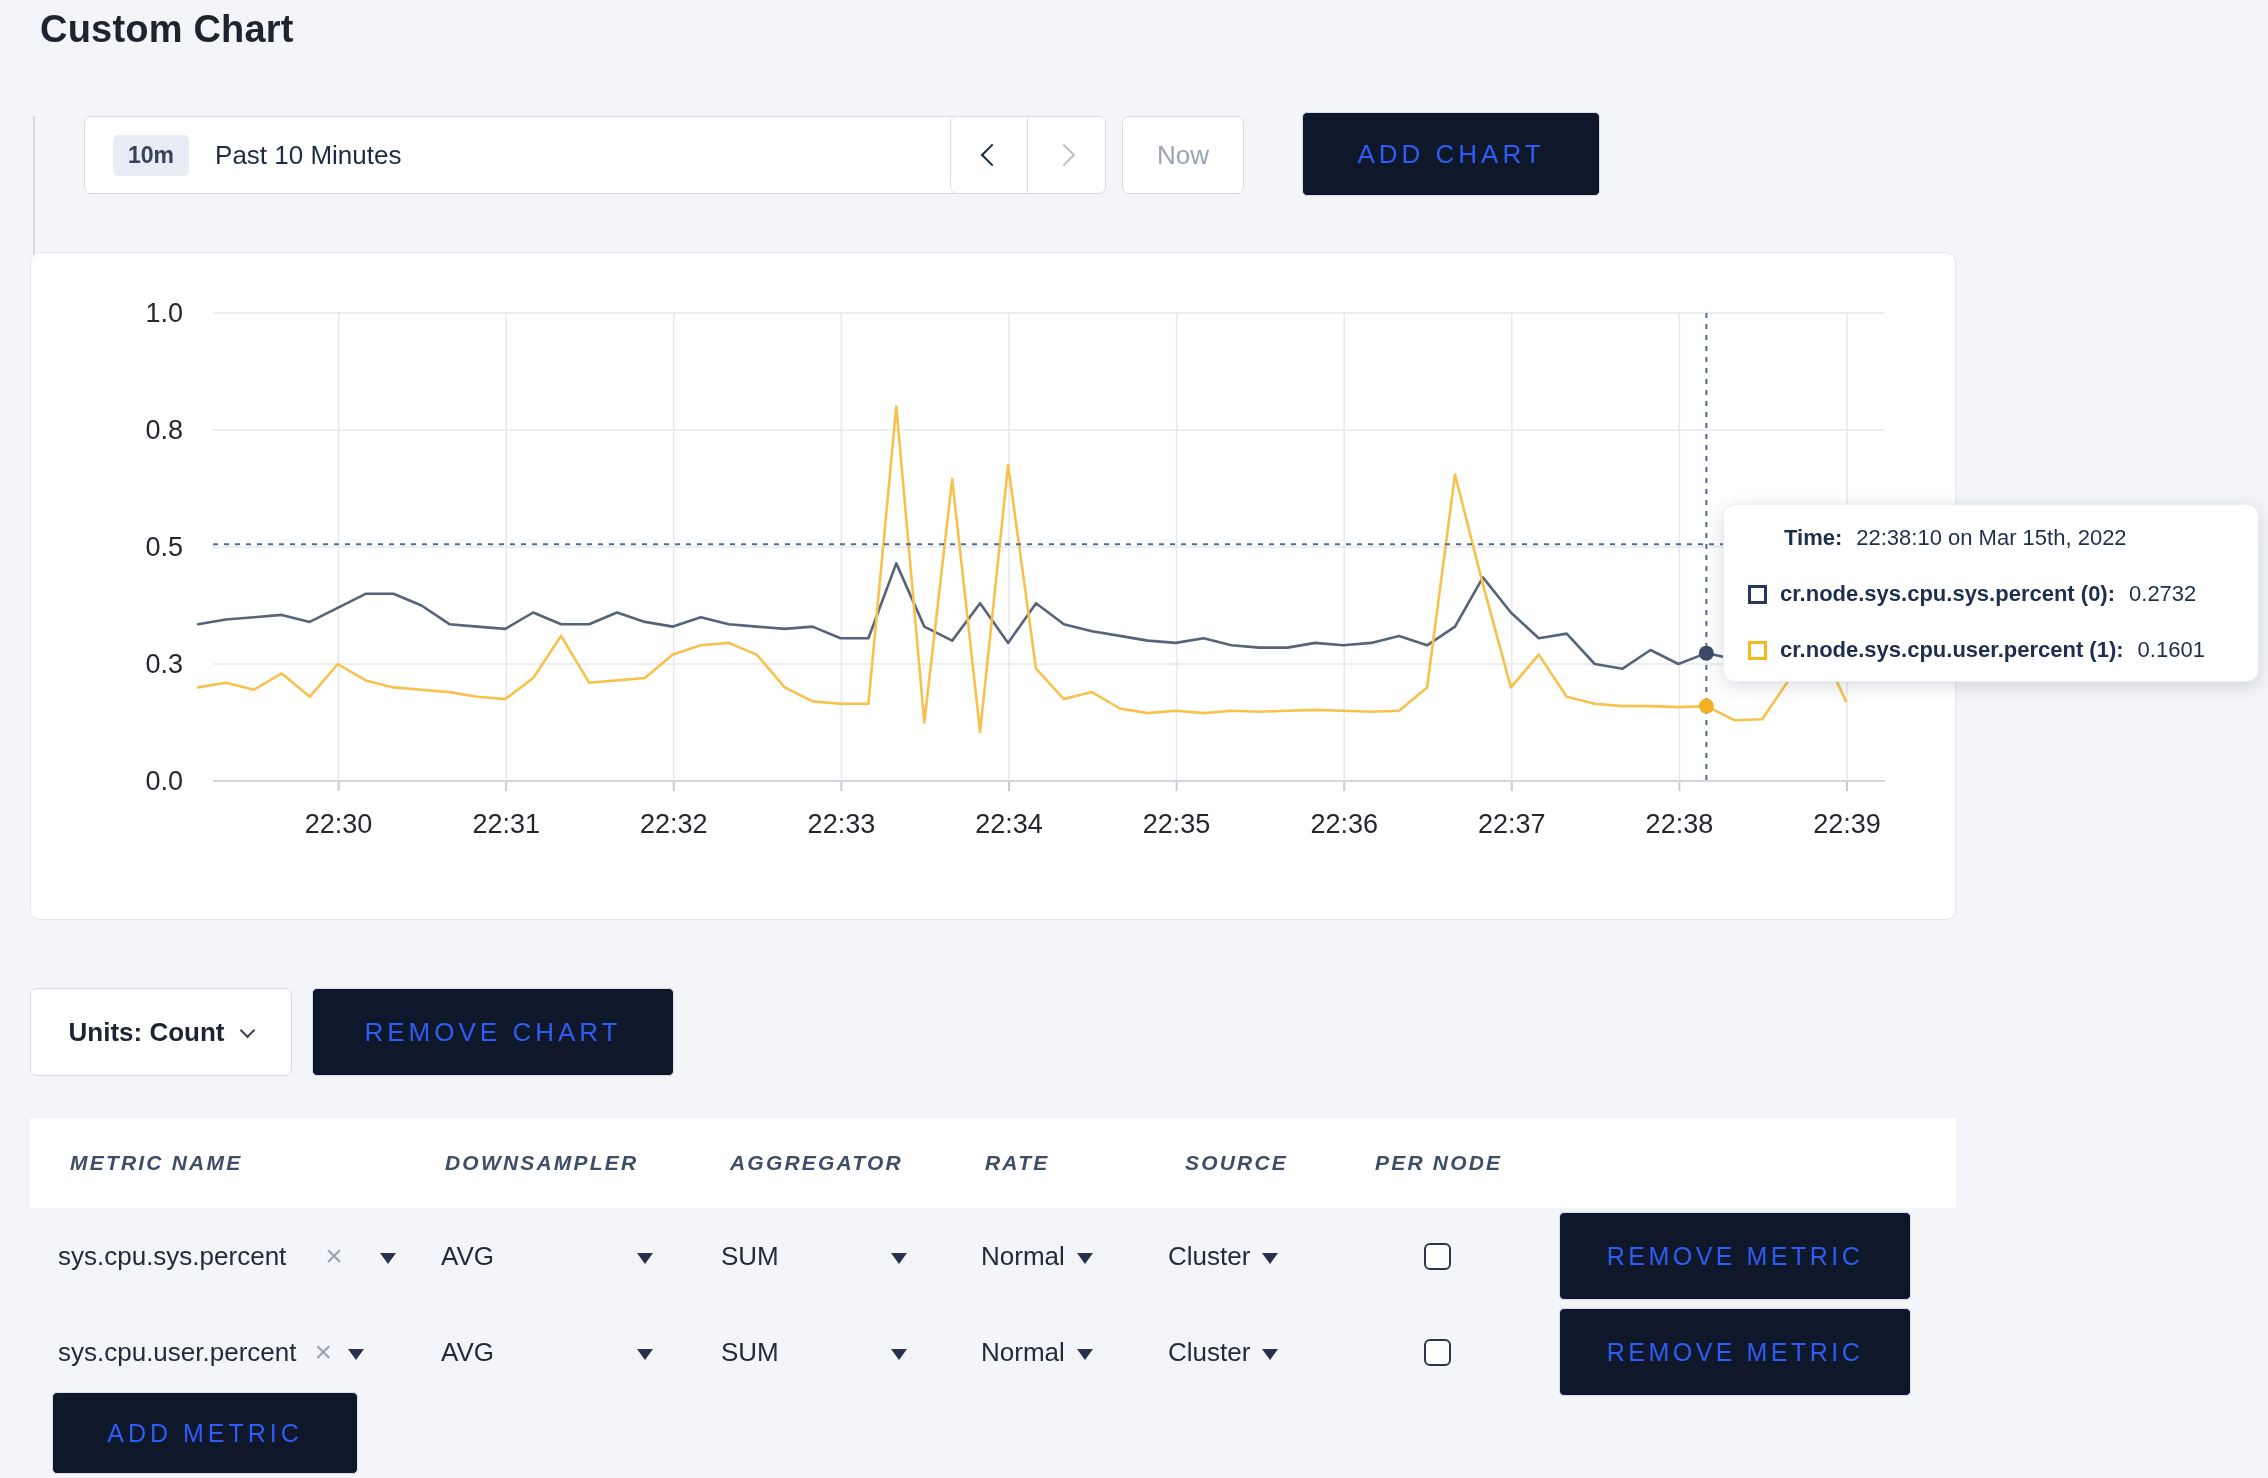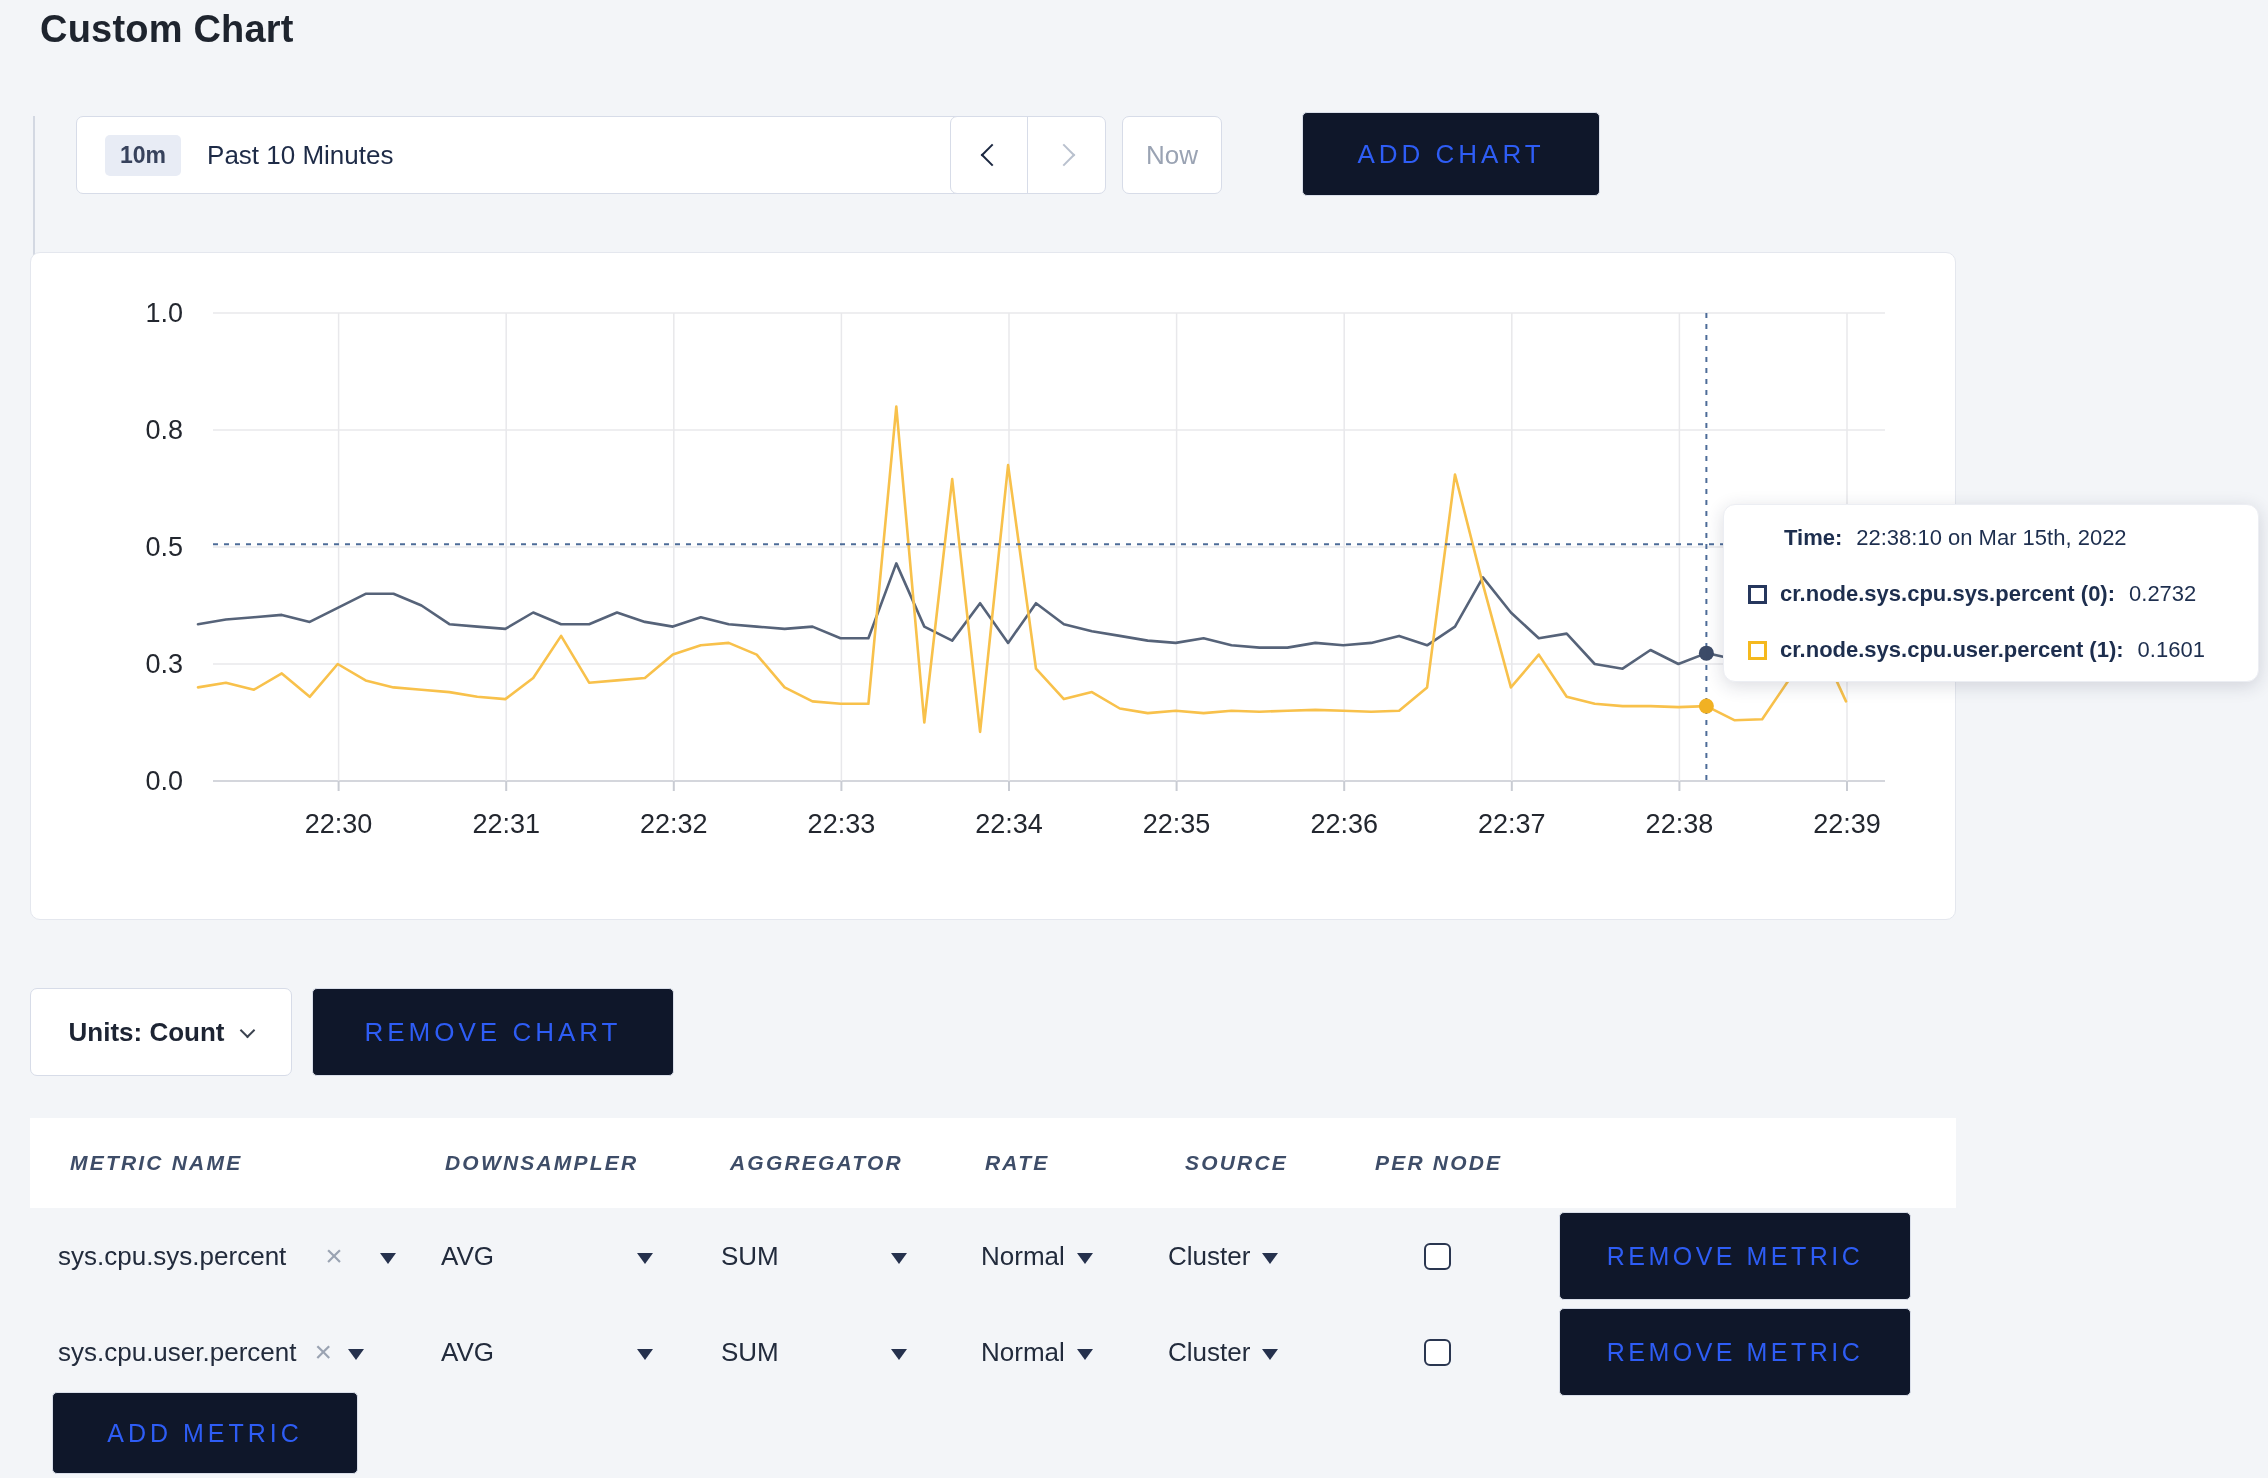--- a/index.html
+++ b/index.html
@@ -13,34 +13,34 @@
   .abs { position:absolute; }
 
   
   #page-title { left:40px; top:8px; font-size:38px; font-weight:600; color:#1e242e; letter-spacing:.2px; }
   #left-rule { left:33px; top:116px; width:2px; height:146px; background:#d3d8e2; }
 
   .btn-box {
     background:#fff; border:1.5px solid #d7dce8; border-radius:7px;
     display:flex; align-items:center; justify-content:center;
   }
-  #time-dropdown { left:76px; top:116px; width:938px; height:78px; justify-content:flex-start; padding:13px 28px; cursor:pointer; }
+  #time-dropdown { left:84px; top:116px; width:938px; height:78px; justify-content:flex-start; padding:13px 28px; cursor:pointer; }
   #time-badge { background:#e8ecf5; border-radius:5px; padding:7px 15px; font-size:23px; font-weight:700; color:#37425c; }
   #time-label { margin-left:26px; font-size:26px; color:#1e2b47; }
 
   .chev { display:inline-block; border-style:solid; border-color:currentColor; border-width:0 2.5px 2.5px 0; }
   .chev-down  { width:15px; height:15px; transform:rotate(45deg); margin-top:-6px; }
   .chev-left  { width:16px; height:16px; transform:rotate(135deg); margin-left:6px; }
   .chev-right { width:16px; height:16px; transform:rotate(-45deg); margin-right:6px; }
 
   #pager { left:950px; top:116px; width:156px; height:78px; padding:0; }
   .pager-half { width:50%; height:100%; display:flex; align-items:center; justify-content:center; cursor:pointer; }
   #pager-prev { border-right:1.5px solid #d7dce8; color:#1b2740; }
   #pager-next { color:#b9c1ce; }
-  #now-button { left:1122px; top:116px; width:100px; height:78px; font-size:26px; color:#9aa3b3; cursor:default; }
+  #now-button { left:1122px; top:116px; width:122px; height:78px; font-size:26px; color:#9aa3b3; cursor:default; }
 
   .blue-btn {
     background:#0f172a; border:1.5px solid #d9dee9; border-radius:5px;
     color:#2e5df5; font-weight:400; letter-spacing:4px;
     display:flex; align-items:center; justify-content:center; cursor:pointer;
   }
   #add-chart-button { left:1302px; top:112px; width:298px; height:84px; font-size:26px; }
 
   
   #chart-card {

